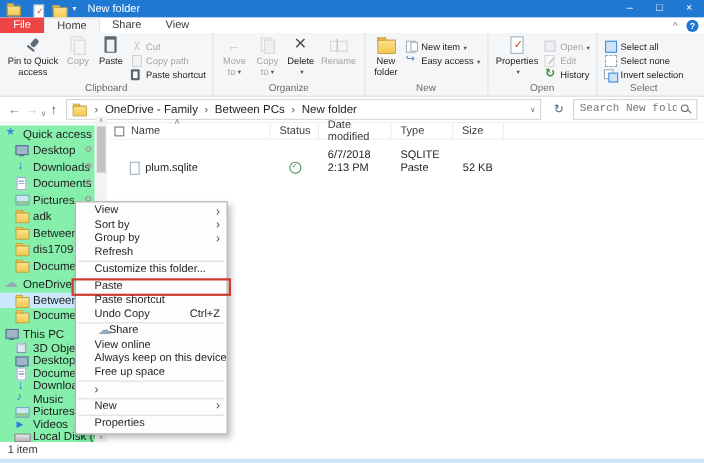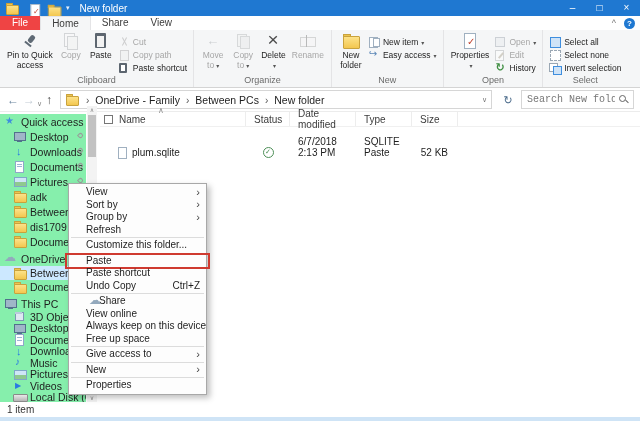--- a/index.html
+++ b/index.html
@@ -645,21 +645,20 @@
 
       </div>
       <div class="mi sep">
         
         
         
         
       </div>
       <div class="mi">
 
-        <span class="lbl">Give access to</span>
 
         <span class="subarrow"></span>
       </div>
       <div class="mi sep">
         
         
         
         
       </div>
       <div class="mi">

